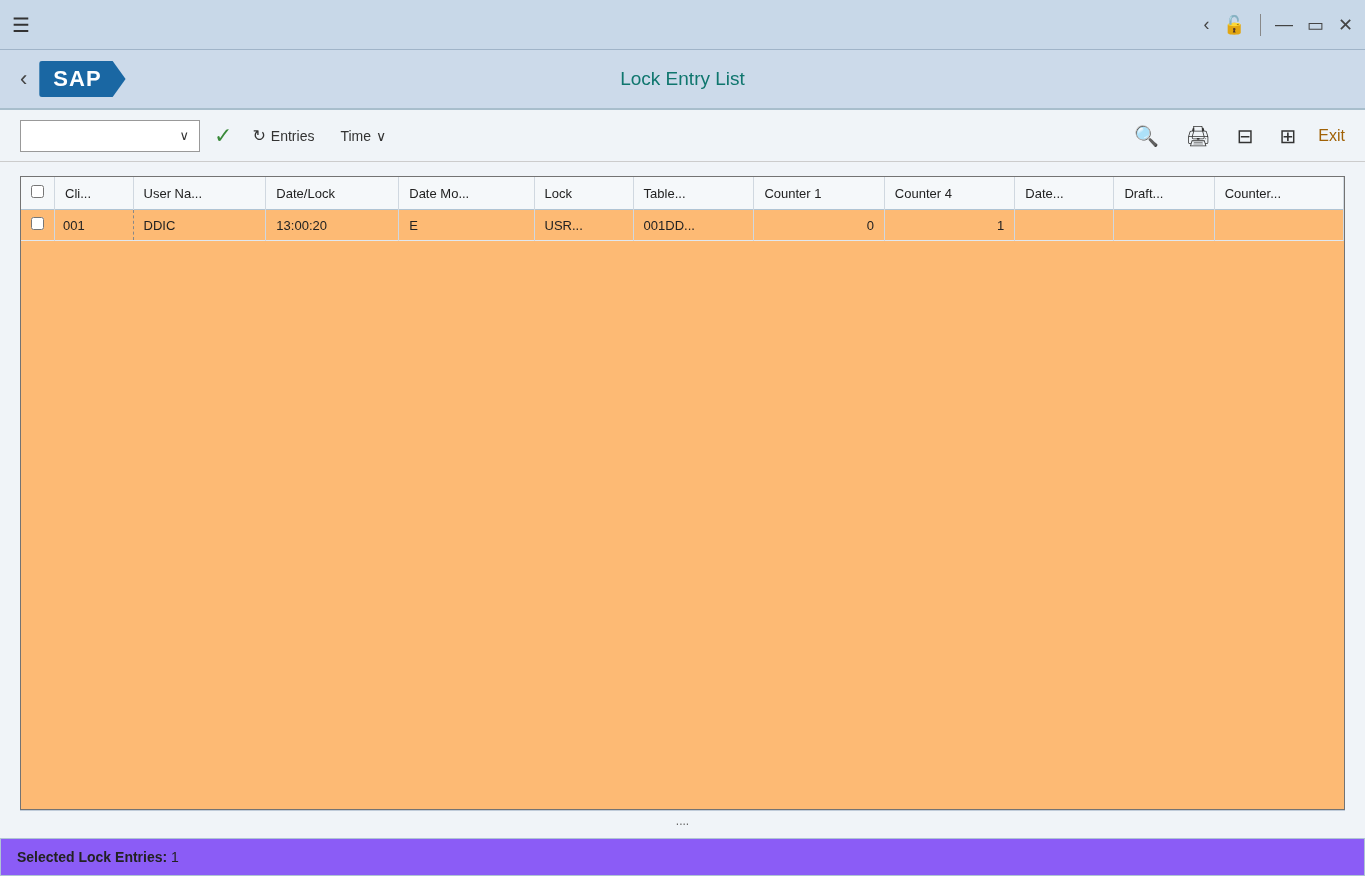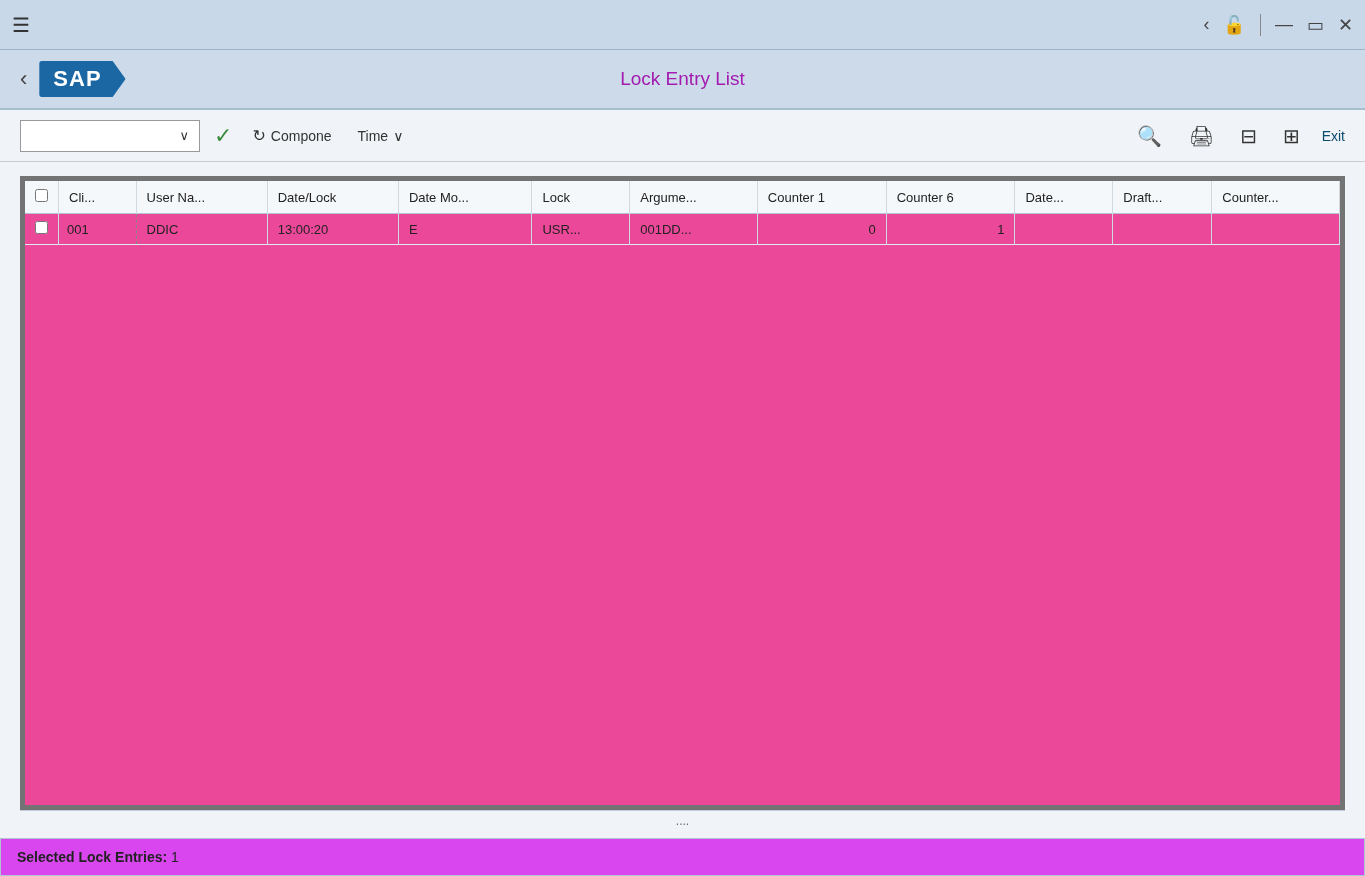--- a/index.html
+++ b/index.html
@@ -74,21 +74,21 @@
       clip-path: polygon(0 0, 85% 0, 100% 50%, 85% 100%, 0 100%);
       padding-right: 24px;
       letter-spacing: 1px;
       text-align: right;
     }
     .sap-header-title {
       position: absolute;
       left: 50%;
       transform: translateX(-50%);
       font-size: 19px;
-      color: #a21caf;
+      color: #0f766e;
     }
 
     
     .toolbar {
       background: #f0f4f8;
       height: 52px;
       display: flex;
       align-items: center;
       padding: 0 20px;
       gap: 14px;
@@ -136,37 +136,37 @@
     }
     .toolbar-icon-btn {
       font-size: 20px;
       color: #333;
       cursor: pointer;
       background: none;
       border: none;
       padding: 2px 4px;
     }
     .exit-btn {
-      font-size: 14px;
-      color: #0c4a6e;
+      font-size: 16px;
+      color: #a16207;
       cursor: pointer;
       background: none;
       border: none;
     }
 
     
     .main-content {
       padding: 14px 20px;
       height: calc(876px - 50px - 60px - 52px - 52px);
     }
 
     
     .table-container {
-      border: 5px solid #737373;
-      background: #ec4899;
+      border: 1px solid #737373;
+      background: #fdba74;
       height: calc(876px - 50px - 60px - 52px - 52px - 28px);
     }
     .data-table {
       width: 100%;
       border-collapse: collapse;
       font-size: 13px;
     }
     .data-table thead tr {
       border-bottom: 1px solid #b0c4d4;
       background: #f5f8fa;
@@ -205,21 +205,21 @@
       text-align: center;
       padding: 3px 0;
       color: #666;
       font-size: 12px;
       border-top: 1px solid #c0ccda;
       background: #f0f4f8;
     }
 
     
     .footer {
-      background: #d946ef;
+      background: #8b5cf6;
       border: 1px solid #b0c4d4;
       padding: 10px 16px;
       font-size: 14px;
       color: #222;
       position: absolute;
       bottom: 0;
       left: 0;
       right: 0;
     }
     .footer strong { font-weight: bold; }
@@ -248,21 +248,21 @@
 </div>
 
 <div class="toolbar">
   <div class="toolbar-dropdown">
     <span></span>
     <span>∨</span>
   </div>
   <span class="check-btn">✓</span>
   <button class="toolbar-btn">
     <span class="refresh-icon">↻</span>
-    <span>Compone</span>
+    <span>Entries</span>
   </button>
   <button class="toolbar-btn">
     <span>Time</span>
     <span>∨</span>
   </button>
   <div class="toolbar-spacer"></div>
   <div class="toolbar-right">
     <button class="toolbar-icon-btn">🔍</button>
     <button class="toolbar-icon-btn">🖨</button>
     <button class="toolbar-icon-btn">⊟</button>
@@ -277,23 +277,23 @@
       <thead>
         <tr>
           <th class="checkbox-cell">
             <input type="checkbox" style="">
           </th>
           <th>Cli...</th>
           <th>User Na...</th>
           <th>Date/Lock</th>
           <th>Date Mo...</th>
           <th>Lock</th>
-          <th>Argume...</th>
+          <th>Table...</th>
           <th>Counter 1</th>
-          <th>Counter 6</th>
+          <th>Counter 4</th>
           <th>Date...</th>
           <th>Draft...</th>
           <th>Counter...</th>
         </tr>
       </thead>
       <tbody id="table-body">
       <tr>
             <td class="checkbox-cell"><input type="checkbox" style=""></td>
             <td class="client-cell">001</td>
             <td>DDIC</td>

